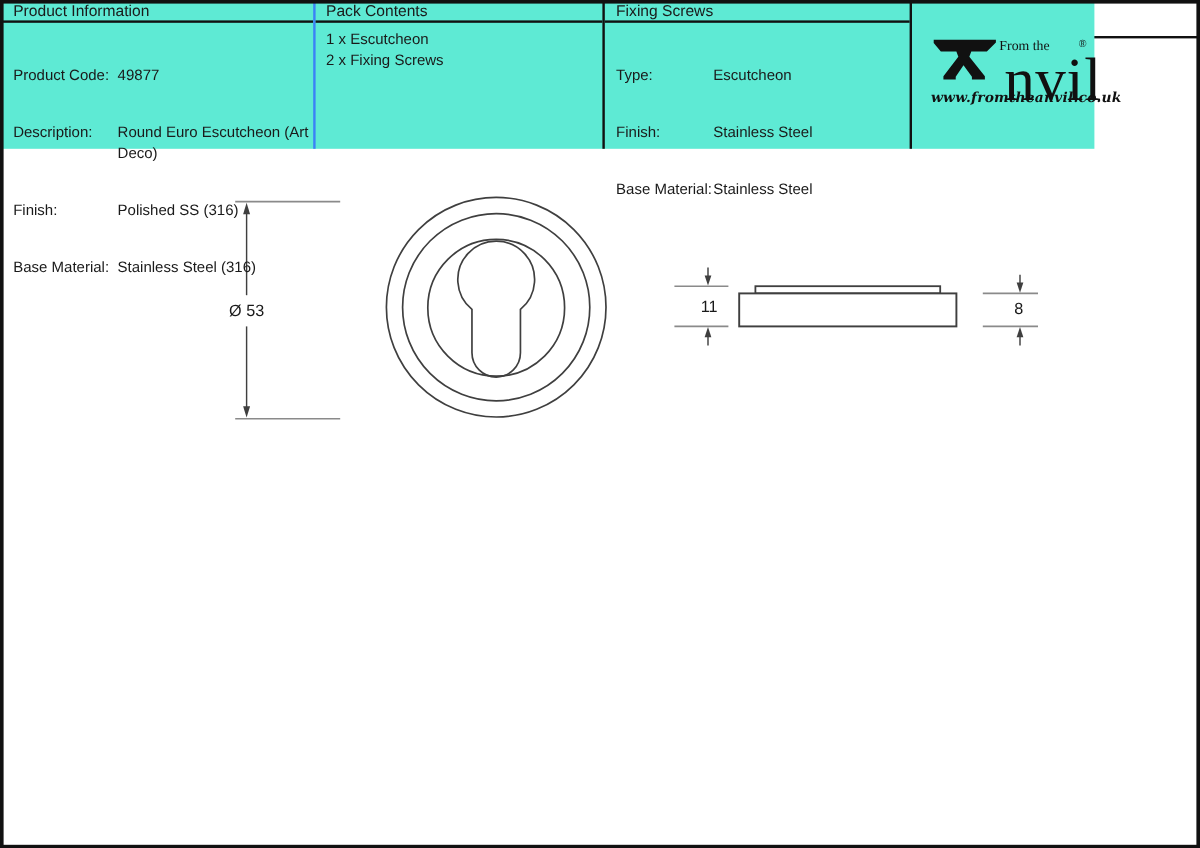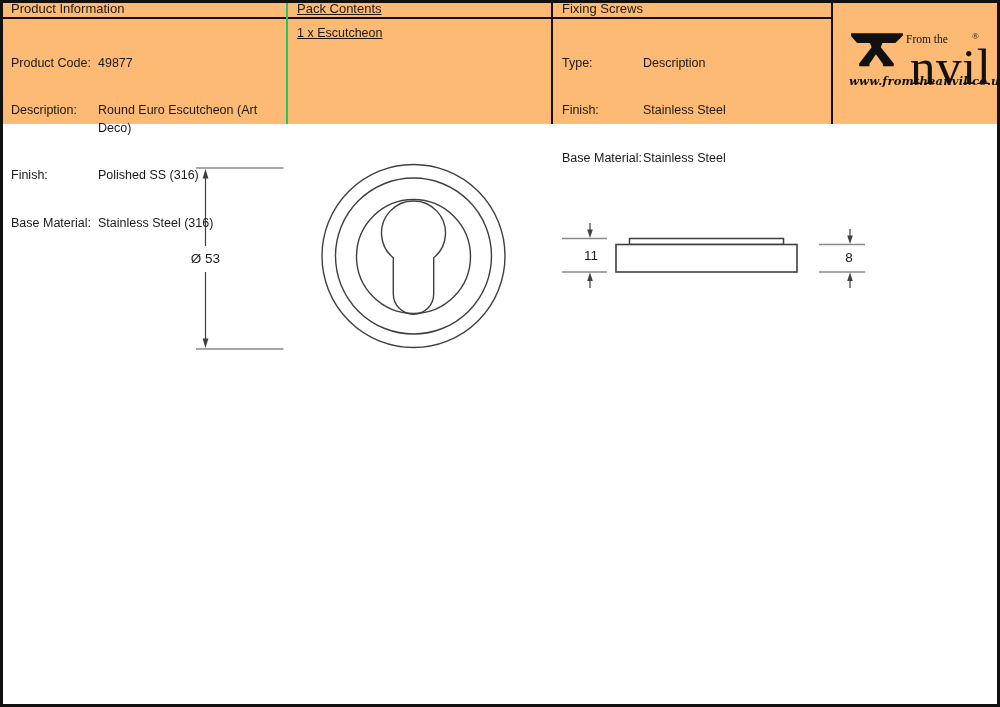--- a/index.html
+++ b/index.html
@@ -38,27 +38,27 @@
     border-bottom: 2px solid #111;
     display: flex; align-items: center;
     padding-left: 12px;
     font-size: 13px;
     background: #fff;
   }
 
   
   .table-area {
     position: absolute; left: 0; top: 583;
-    width: 1000px; height: 124px;
+    width: 912px; height: 124px;
     display: flex;
-    background: #fdba74;
+    background: #5eead4;
   }
   .col { height: 100%; }
   .col-product  { width: 286px; }
-  .col-pack     { width: 265px; border-left: 2px solid #22c55e; text-decoration: underline; }
+  .col-pack     { width: 265px; border-left: 2px solid #3b82f6; }
   .col-screws   { width: 280px; border-left: 2px solid #111; }
   .col-logo     { width: 169px; border-left: 2px solid #111; position: relative; }
 
   .col-header {
     height: 19px;
     border-bottom: 2px solid #111;
     display: flex; align-items: center;
     font-size: 13px;
   }
   .col-product .col-header { padding-left: 11px; }
@@ -178,29 +178,30 @@
         <span class="spec-label">Base Material:</span>
         <span class="spec-value">Stainless Steel (316)</span>
       </div>
     </div>
   </div>
 
   <div class="col col-pack">
     <div class="col-header">Pack Contents</div>
     <div class="col-body">
       <div class="pack-item">1 x Escutcheon</div>
+      <div class="pack-item">2 x Fixing Screws</div>
     </div>
   </div>
 
   <div class="col col-screws">
     <div class="col-header">Fixing Screws</div>
     <div class="col-body">
       <div class="spec-row">
         <span class="spec-label">Type:</span>
-        <span class="spec-value">Description</span>
+        <span class="spec-value">Escutcheon</span>
       </div>
       <div class="spec-row">
         <span class="spec-label">Finish:</span>
         <span class="spec-value">Stainless Steel</span>
       </div>
       <div class="spec-row">
         <span class="spec-label">Base Material:</span>
         <span class="spec-value">Stainless Steel</span>
       </div>
     </div>

